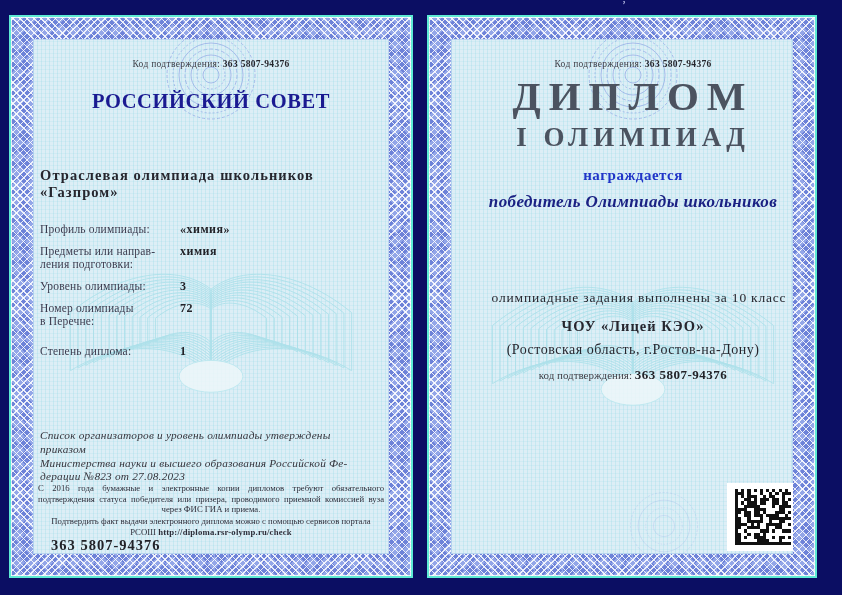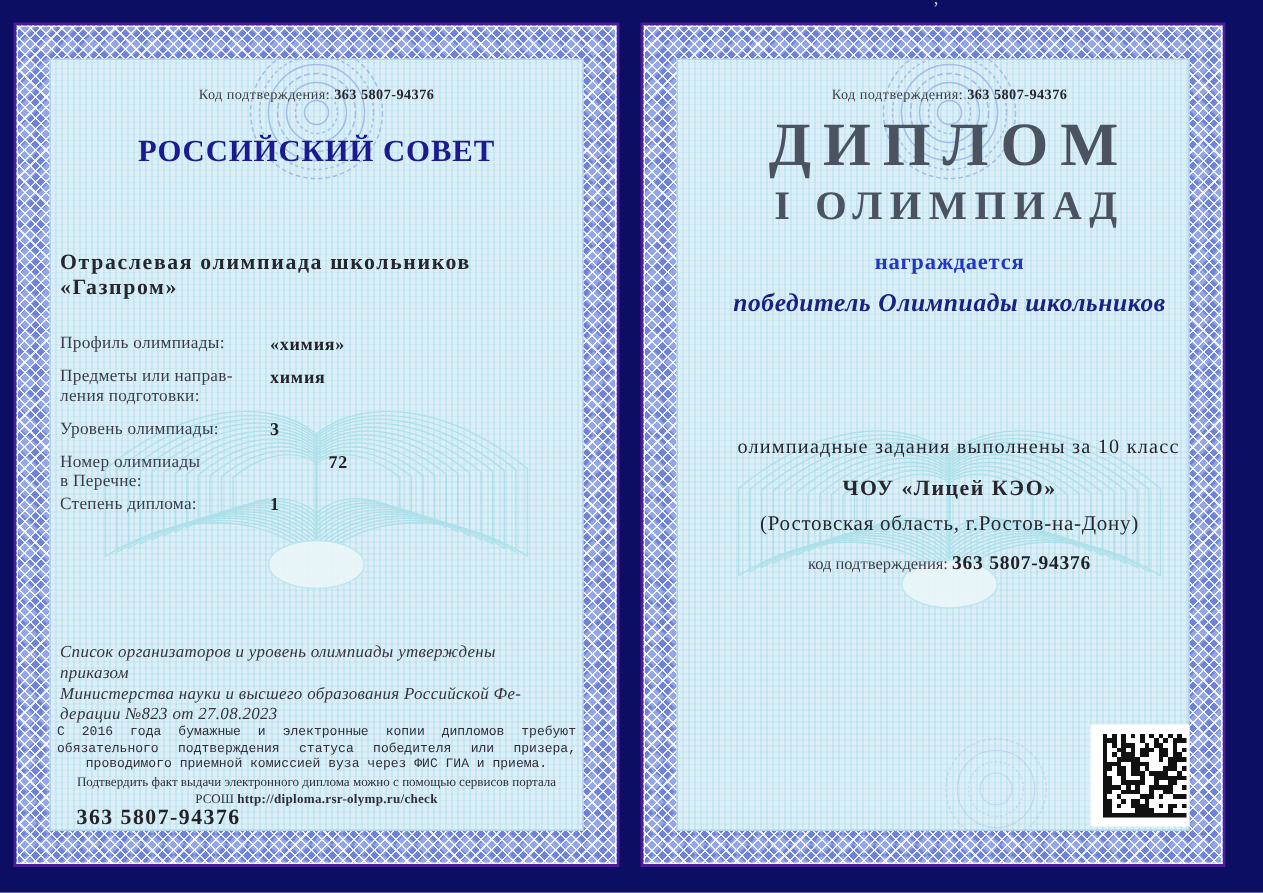--- a/index.html
+++ b/index.html
@@ -1,18 +1,18 @@
 <!DOCTYPE html>
 <html><head>
 <meta charset="utf-8">
 <style>
   html,body{margin:0;padding:0;}
   body{width:842px;height:595px;overflow:hidden;font-family:"Liberation Serif","DejaVu Serif",serif;}
   #stage{position:relative;width:842px;height:595px;background:#0b0e63;}
-  .page{position:absolute;background:#4c1d95;padding:2px;box-sizing:border-box;}
+  .page{position:absolute;background:#5eead4;padding:2px;box-sizing:border-box;}
   .page-border{height:100%;box-sizing:border-box;padding:22px;
     background-color:#7b8ee0;
     background-image:
       repeating-linear-gradient(45deg, rgba(255,255,255,.85) 0 1px, transparent 1px 5px),
       repeating-linear-gradient(-45deg, rgba(255,255,255,.85) 0 1px, transparent 1px 5px),
       repeating-conic-gradient(from 45deg, #6d82d8 0 25%, #93a6e8 0 50%);
     background-size:auto,auto,14px 14px;
     box-shadow:inset 0 0 0 1px rgba(255,255,255,.8);}
   .page-content{position:relative;width:100%;height:100%;overflow:hidden;
     background-color:#ddeef6;
@@ -23,25 +23,25 @@
   .abs{position:absolute;left:0;right:0;}
   .pr .abs{left:22px;right:0;}
   .ctr{text-align:center;}
   .ml{white-space:pre-line;}
   .code-line{top:20px;font-size:9.5px;color:#3e3e46;letter-spacing:.3px;}
   .code-line b{color:#26262c;}
   .council{top:49px;font-weight:bold;font-size:20.5px;line-height:26px;letter-spacing:.6px;color:#1a1a91;}
   .gazprom{top:128px;left:7px;right:auto;font-weight:bold;font-size:14.5px;letter-spacing:1.1px;color:#26262e;}
   .fields{top:184px;left:7px;width:332px;}
   .frow{display:grid;grid-template-columns:140px 1fr;margin-bottom:9px;}
-  .frow.tight{margin-bottom:2px;gap:39px;}
+  .frow.tight{margin-bottom:17px;}
   .flabel{font-size:11.5px;line-height:13px;color:#3b3b4e;letter-spacing:.2px;}
   .fvalue{font-size:12px;line-height:13px;font-weight:bold;color:#222228;letter-spacing:.5px;}
   .order-note{top:390px;left:7px;right:10px;font-style:italic;font-size:11.3px;line-height:13.8px;color:#34343c;letter-spacing:.2px;}
-  .legal{top:444px;left:5px;right:5px;font-size:8.7px;line-height:10.6px;color:#2e2e3a;text-align:justify;text-align-last:center;font-family:Liberation Mono, monospace;}
+  .legal{top:444px;left:5px;right:5px;font-size:8.7px;line-height:10.6px;color:#2e2e3a;text-align:justify;text-align-last:center;}
   .check{top:477px;left:5px;right:5px;font-size:8.7px;line-height:10.6px;color:#2e2e3a;}
   .check b{letter-spacing:.2px;}
   .bottom-code{top:498px;left:18px;right:auto;font-weight:bold;font-size:14.5px;letter-spacing:1px;color:#222228;}
   .dip-title{top:34px;font-weight:bold;font-size:41px;line-height:46px;letter-spacing:8px;color:#4b5360;}
   .dip-degree{top:82px;font-weight:bold;font-size:27px;line-height:32px;letter-spacing:5px;color:#4b5360;}
   .awarded{top:128px;font-weight:bold;font-size:15px;color:#2135c8;letter-spacing:.5px;}
   .winner{top:153px;font-weight:bold;font-size:17px;color:#1a2183;letter-spacing:.4px;font-style:italic;}
   .name{top:222px;font-weight:bold;font-size:16px;letter-spacing:1.6px;color:#222230;}
   .grade{top:251px;font-weight:normal;font-size:13.5px;letter-spacing:.8px;color:#26262e;padding-left:12px;}
   .school{top:279px;font-weight:bold;font-size:14.5px;letter-spacing:1px;color:#26262e;}

